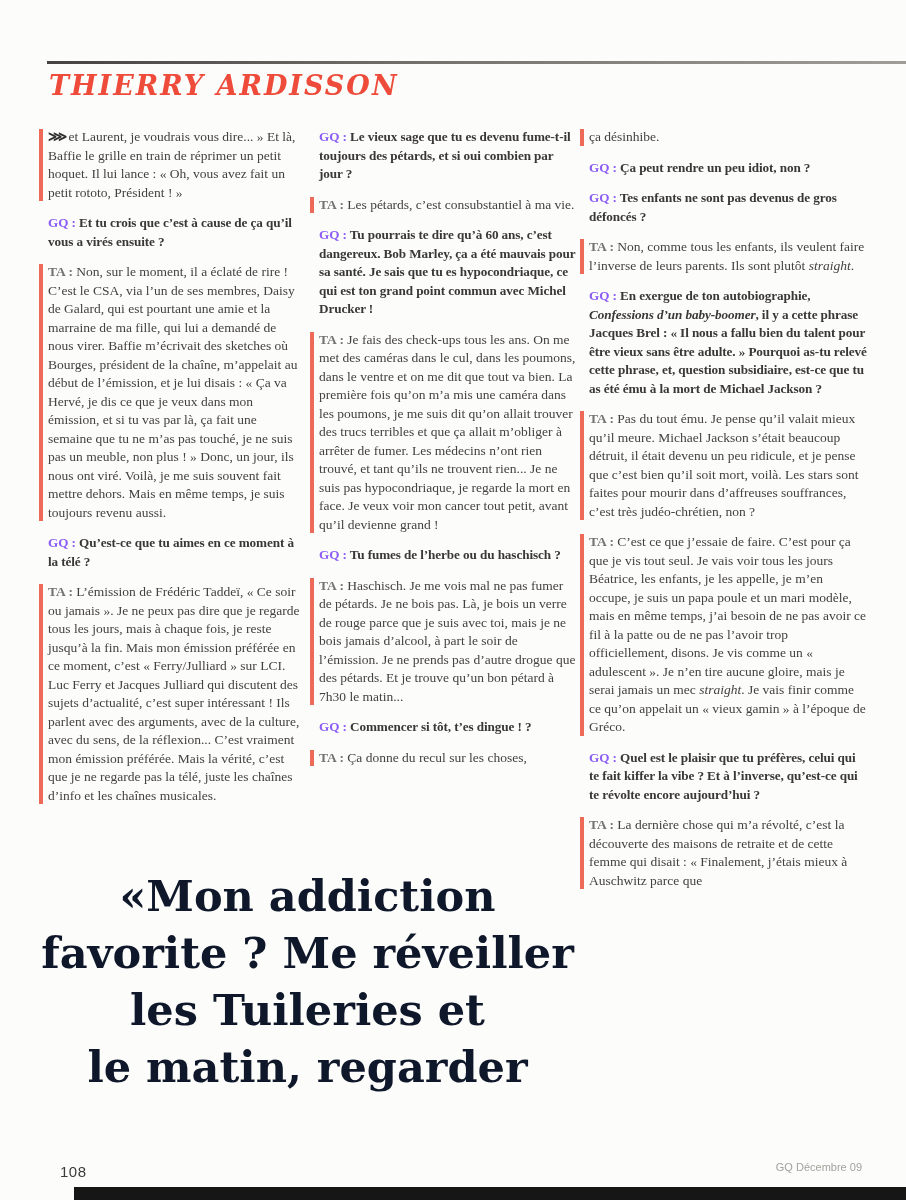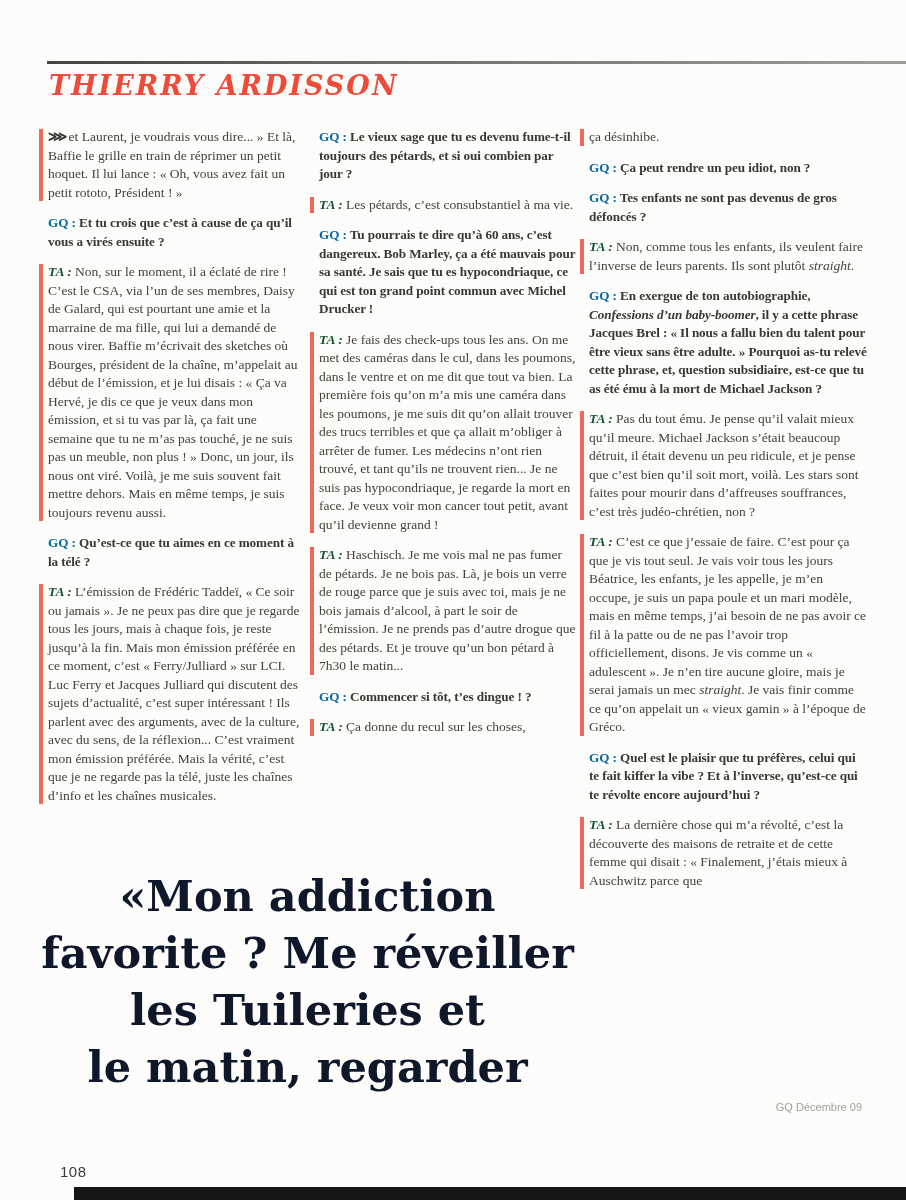--- a/index.html
+++ b/index.html
@@ -39,40 +39,40 @@
     content:"";position:absolute;left:-9px;top:1px;bottom:1px;width:4px;
     background:#ec6a57;
   }
   .block.q{
     font-family:"Liberation Serif", serif;
     font-weight:bold;
     font-size:13.2px;line-height:18.5px;
     color:#3a3834;
     letter-spacing:-0.1px;
   }
-  .gq{color:#0369a1;font-weight:bold;}
-  .ta{font-weight:bold;font-style:italic;color:#14532d;margin-top:36px;}
+  .gq{color:#8b5cf6;font-weight:bold;}
+  .ta{font-weight:bold;color:#737373;margin-top:36px;}
   .marker{font-weight:bold;color:#2f2e2b;letter-spacing:-1px;}
   .block em{font-style:italic;}
   .pull-quote{
     position:absolute;left:25px;top:868px;width:565px;
     text-align:center;
     font-family:"DejaVu Serif", serif;
     font-weight:bold;
     font-size:43px;line-height:57px;
     color:#0f172a;
   }
   .quote-line{white-space:nowrap;}
   .footer-page{
     position:absolute;left:60px;top:1163px;
     font-family:"Liberation Sans", sans-serif;
     font-size:15px;letter-spacing:0.5px;color:#3b3b3b;
   }
   .footer-issue{
-    position:absolute;right:44px;top:1101px;
+    position:absolute;right:44px;top:1161px;
     font-family:"Liberation Sans", sans-serif;
     font-size:11px;color:#a3a19c;
   }
   .bottom-bar{
     position:absolute;left:74px;right:0;bottom:0;height:13px;
     background:#161616;
   }
 </style>
 </head>
 <body>
@@ -86,20 +86,21 @@
       <p class="block q"><span class="gq">GQ : </span><span><span>Et tu crois que c’est à cause de ça qu’il vous a virés ensuite ?</span></span></p>
       <p class="block a"><span class="ta">TA : </span><span><span>Non, sur le moment, il a éclaté de rire ! C’est le CSA, via l’un de ses membres, Daisy de Galard, qui est pourtant une amie et la marraine de ma fille, qui lui a demandé de nous virer. Baffie m’écrivait des sketches où Bourges, président de la chaîne, m’appelait au début de l’émission, et je lui disais : « Ça va Hervé, je dis ce que je veux dans mon émission, et si tu vas par là, ça fait une semaine que tu ne m’as pas touché, je ne suis pas un meuble, non plus ! » Donc, un jour, ils nous ont viré. Voilà, je me suis souvent fait mettre dehors. Mais en même temps, je suis toujours revenu aussi.</span></span></p>
       <p class="block q"><span class="gq">GQ : </span><span><span>Qu’est-ce que tu aimes en ce moment à la télé ?</span></span></p>
       <p class="block a"><span class="ta">TA : </span><span><span>L’émission de Frédéric Taddeï, « Ce soir ou jamais ». Je ne peux pas dire que je regarde tous les jours, mais à chaque fois, je reste jusqu’à la fin. Mais mon émission préférée en ce moment, c’est « Ferry/Julliard » sur LCI. Luc Ferry et Jacques Julliard qui discutent des sujets d’actualité, c’est super intéressant ! Ils parlent avec des arguments, avec de la culture, avec du sens, de la réflexion... C’est vraiment mon émission préférée. Mais la vérité, c’est que je ne regarde pas la télé, juste les chaînes d’info et les chaînes musicales.</span></span></p>
     </div>
   <div class="col col-2">
       <p class="block q"><span class="gq">GQ : </span><span><span>Le vieux sage que tu es devenu fume-t-il toujours des pétards, et si oui combien par jour ?</span></span></p>
       <p class="block a"><span class="ta">TA : </span><span><span>Les pétards, c’est consubstantiel à ma vie.</span></span></p>
       <p class="block q"><span class="gq">GQ : </span><span><span>Tu pourrais te dire qu’à 60 ans, c’est dangereux. Bob Marley, ça a été mauvais pour sa santé. Je sais que tu es hypocondriaque, ce qui est ton grand point commun avec Michel Drucker !</span></span></p>
       <p class="block a"><span class="ta">TA : </span><span><span>Je fais des check-ups tous les ans. On me met des caméras dans le cul, dans les poumons, dans le ventre et on me dit que tout va bien. La première fois qu’on m’a mis une caméra dans les poumons, je me suis dit qu’on allait trouver des trucs terribles et que ça allait m’obliger à arrêter de fumer. Les médecins n’ont rien trouvé, et tant qu’ils ne trouvent rien... Je ne suis pas hypocondriaque, je regarde la mort en face. Je veux voir mon cancer tout petit, avant qu’il devienne grand !</span></span></p>
+      <p class="block q"><span class="gq">GQ : </span><span><span>Tu fumes de l’herbe ou du haschisch ?</span></span></p>
       <p class="block a"><span class="ta">TA : </span><span><span>Haschisch. Je me vois mal ne pas fumer de pétards. Je ne bois pas. Là, je bois un verre de rouge parce que je suis avec toi, mais je ne bois jamais d’alcool, à part le soir de l’émission. Je ne prends pas d’autre drogue que des pétards. Et je trouve qu’un bon pétard à 7h30 le matin...</span></span></p>
       <p class="block q"><span class="gq">GQ : </span><span><span>Commencer si tôt, t’es dingue ! ?</span></span></p>
       <p class="block a"><span class="ta">TA : </span><span><span>Ça donne du recul sur les choses,</span></span></p>
     </div>
   <div class="col col-3">
       <p class="block cont"><span><span>ça désinhibe.</span></span></p>
       <p class="block q"><span class="gq">GQ : </span><span><span>Ça peut rendre un peu idiot, non ?</span></span></p>
       <p class="block q"><span class="gq">GQ : </span><span><span>Tes enfants ne sont pas devenus de gros défoncés ?</span></span></p>
       <p class="block a"><span class="ta">TA : </span><span><span>Non, comme tous les enfants, ils veulent faire l’inverse de leurs parents. Ils sont plutôt </span><em>straight</em><span>.</span></span></p>
       <p class="block q"><span class="gq">GQ : </span><span><span>En exergue de ton autobiographie, </span><em>Confessions d’un baby-boomer</em><span>, il y a cette phrase Jacques Brel : « Il nous a fallu bien du talent pour être vieux sans être adulte. » Pourquoi as-tu relevé cette phrase, et, question subsidiaire, est-ce que tu as été ému à la mort de Michael Jackson ?</span></span></p>

